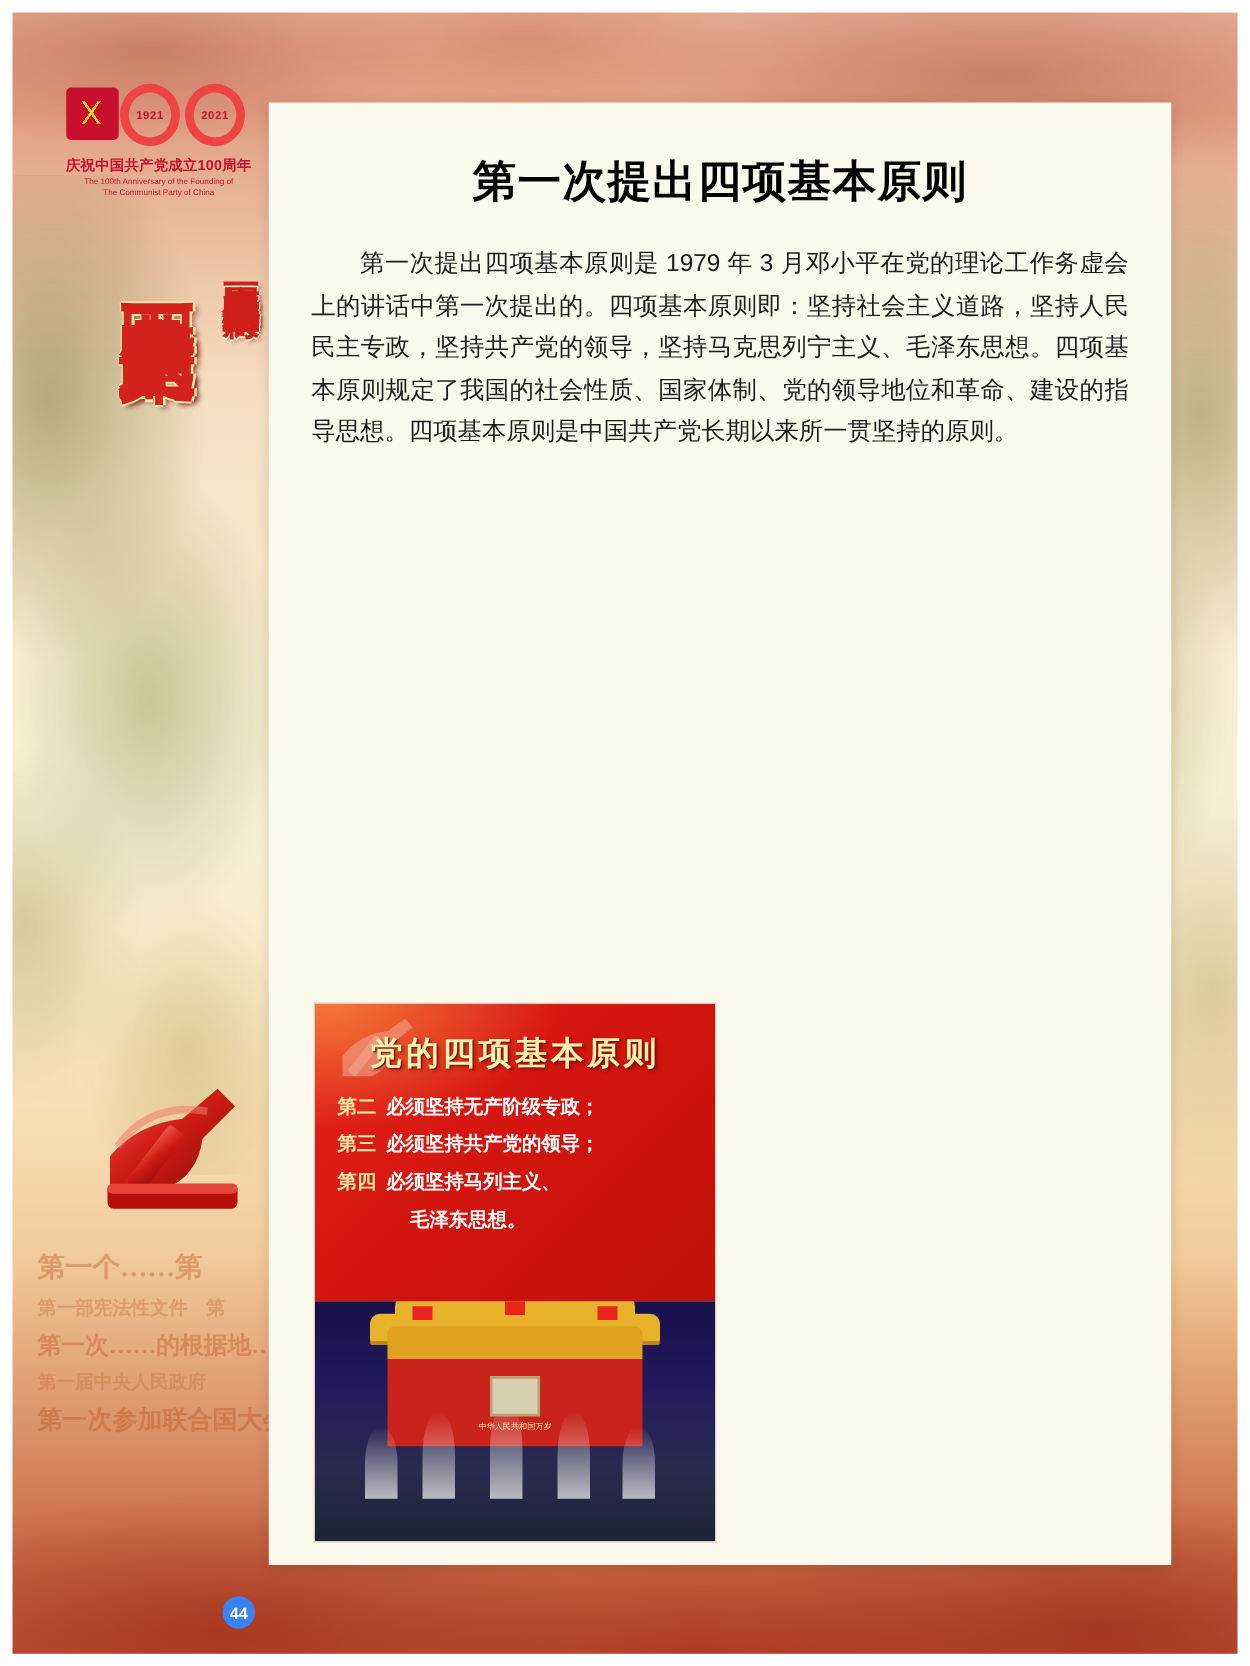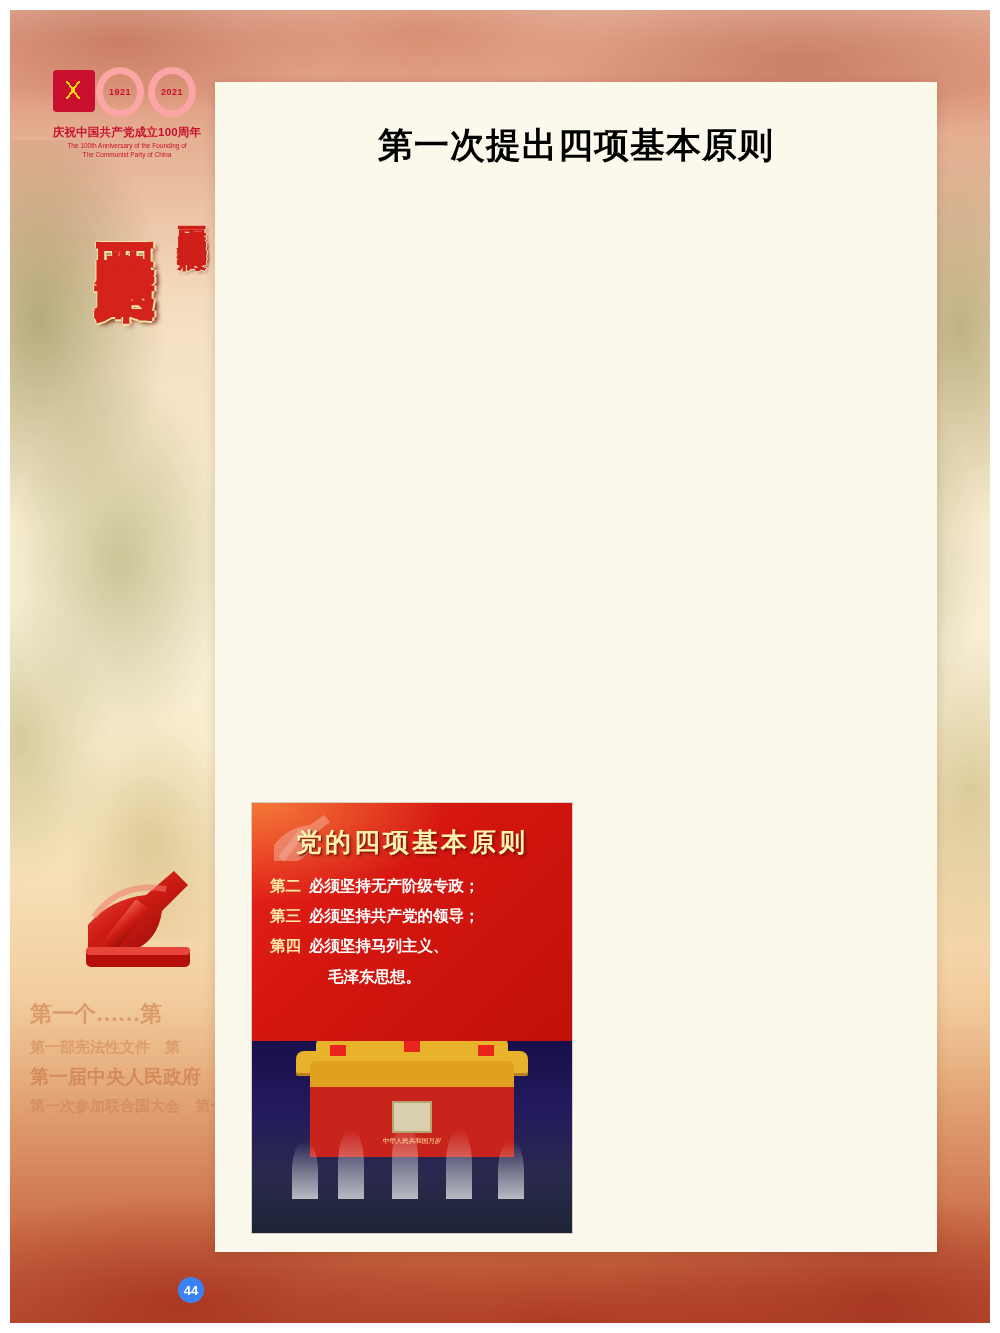--- a/index.html
+++ b/index.html
@@ -132,21 +132,21 @@
       linear-gradient(55deg, transparent 46%, #f7d117 46%, #f7d117 54%, transparent 54%),
       linear-gradient(-55deg, transparent 46%, #f7d117 46%, #f7d117 54%, transparent 54%);
   }
   .emblem-zeros {
     position: absolute;
     left: 44px; top: 2px;
     display: flex; gap: 4px;
   }
   .zero {
     width: 48px; height: 50px;
-    border: 7px solid #fca5a5;
+    border: 7px solid #ef4444;
     border-radius: 50%;
     box-sizing: border-box;
     position: relative;
     display: flex; align-items: center; justify-content: center;
   }
   .zero span {
     font-size: 9px;
     color: #c8102e;
     font-weight: bold;
     letter-spacing: .5px;
@@ -491,33 +491,35 @@
         <path d="M24 62 Q50 26 96 34" stroke="#f27a68" stroke-width="6" fill="none" opacity=".55"></path>
         <rect x="44" y="42" width="16" height="66" rx="3" transform="rotate(38 52 75)" fill="url(#gr)"></rect>
         <rect x="16" y="92" width="104" height="20" rx="5" fill="#b41009"></rect>
         <rect x="16" y="92" width="104" height="8" rx="4" fill="#e8453a"></rect>
       </svg>
     </div>
 
     <div class="ghost-list">
       <div>第一个……第</div>
       <div>第一部宪法性文件　第</div>
+      <div>第一次……的根据地…</div>
       <div>第一届中央人民政府</div>
       <div>第一次参加联合国大会　第一次</div>
 
     </div>
 
     <div class="page-badge">44</div>
   </div>
 
   <div class="card">
     <div class="card-inner">
 
       <h1 class="doc-title">第一次提出四项基本原则</h1>
 
+      <p class="para">第一次提出四项基本原则是 1979 年 3 月邓小平在党的理论工作务虚会上的讲话中第一次提出的。四项基本原则即：坚持社会主义道路，坚持人民民主专政，坚持共产党的领导，坚持马克思列宁主义、毛泽东思想。四项基本原则规定了我国的社会性质、国家体制、党的领导地位和革命、建设的指导思想。四项基本原则是中国共产党长期以来所一贯坚持的原则。</p>
 
 
       <div class="photo2">
         <div class="p2-top">
           <div class="p2-ray"></div>
           <div class="p2-emblem">
             <svg width="70" height="62" viewBox="0 0 70 62">
               <path d="M8 50 L8 34 Q22 16 44 14 L58 4 L64 11 L50 22 Q48 42 32 50 Z" fill="#f2b9a8" opacity=".55"></path>
               <rect x="22" y="16" width="8" height="36" rx="2" transform="rotate(38 26 34)" fill="#f2b9a8" opacity=".55"></rect>
             </svg>

